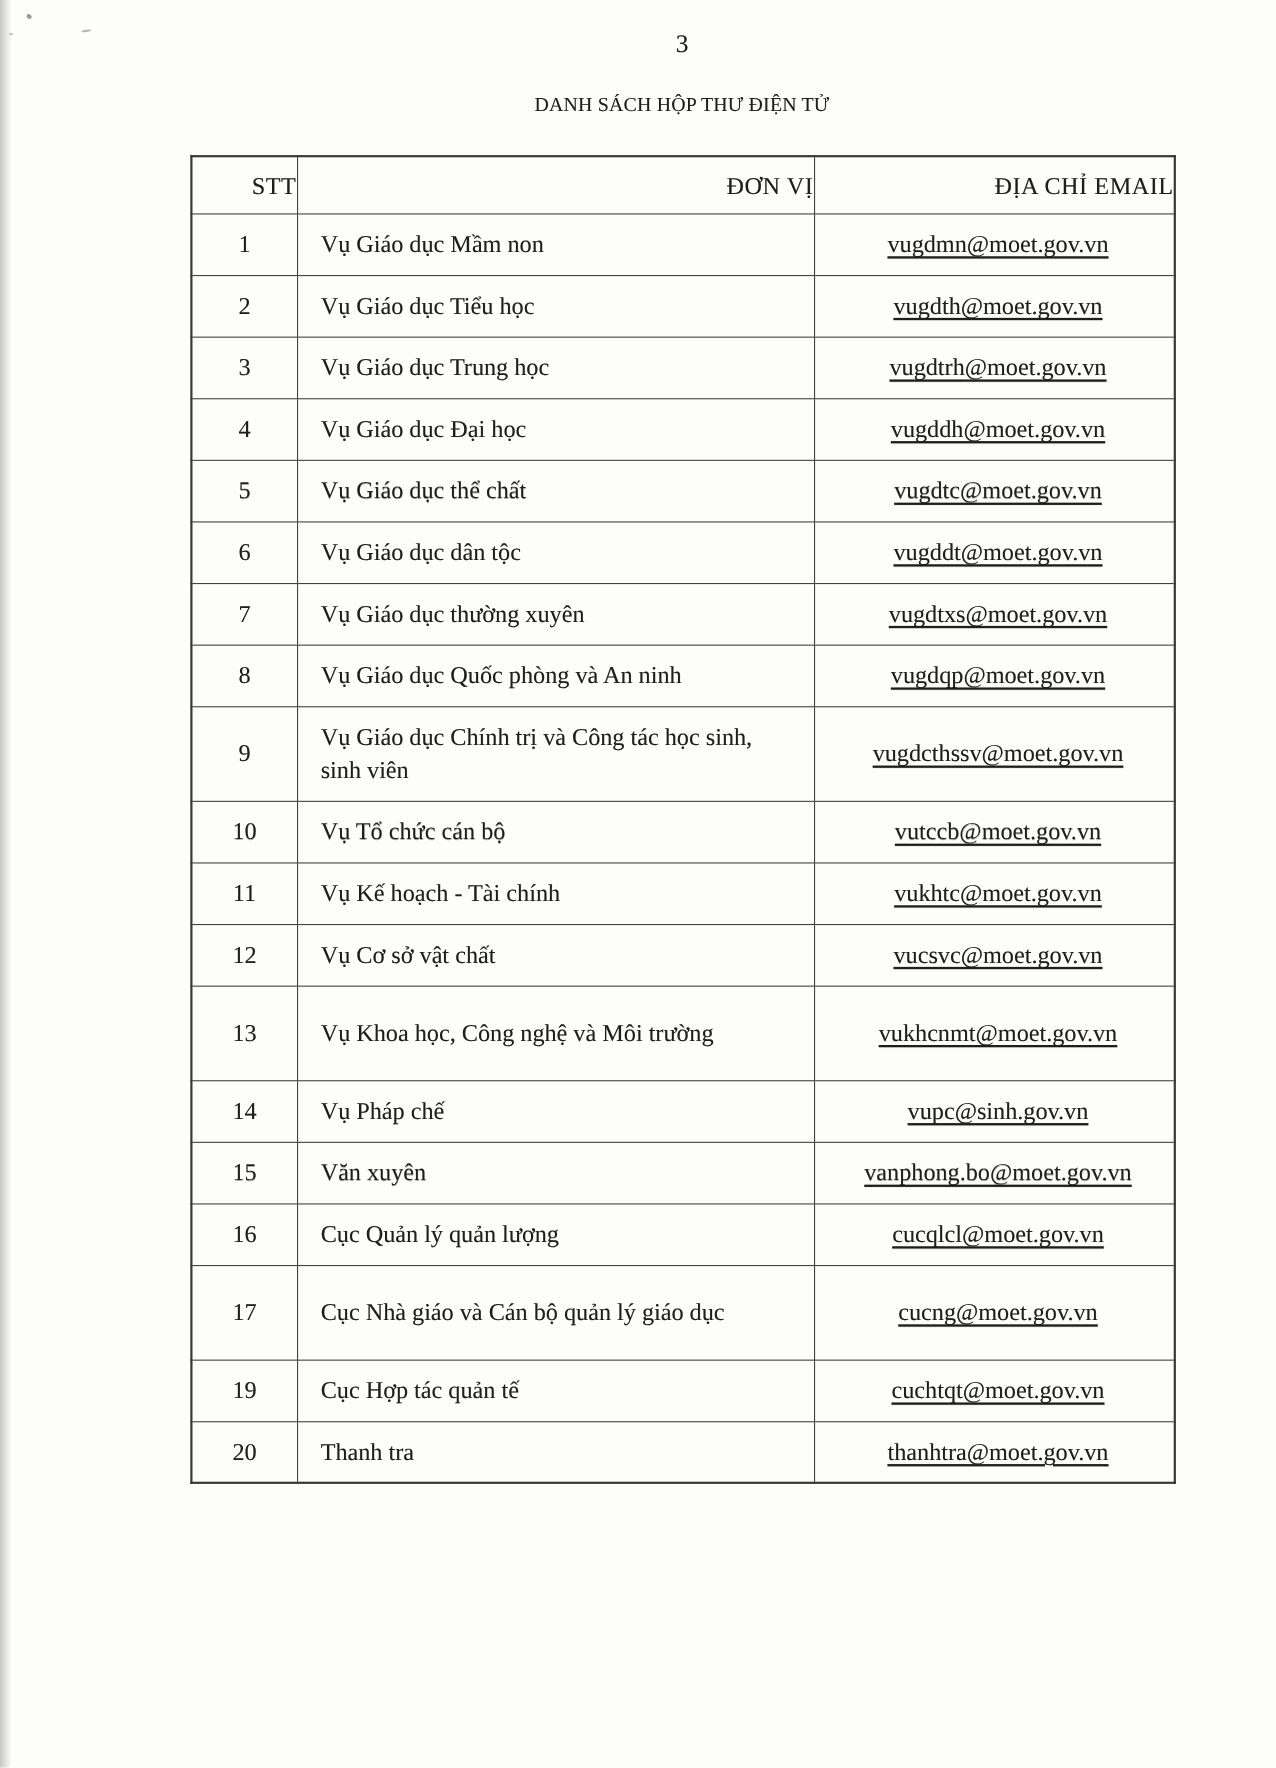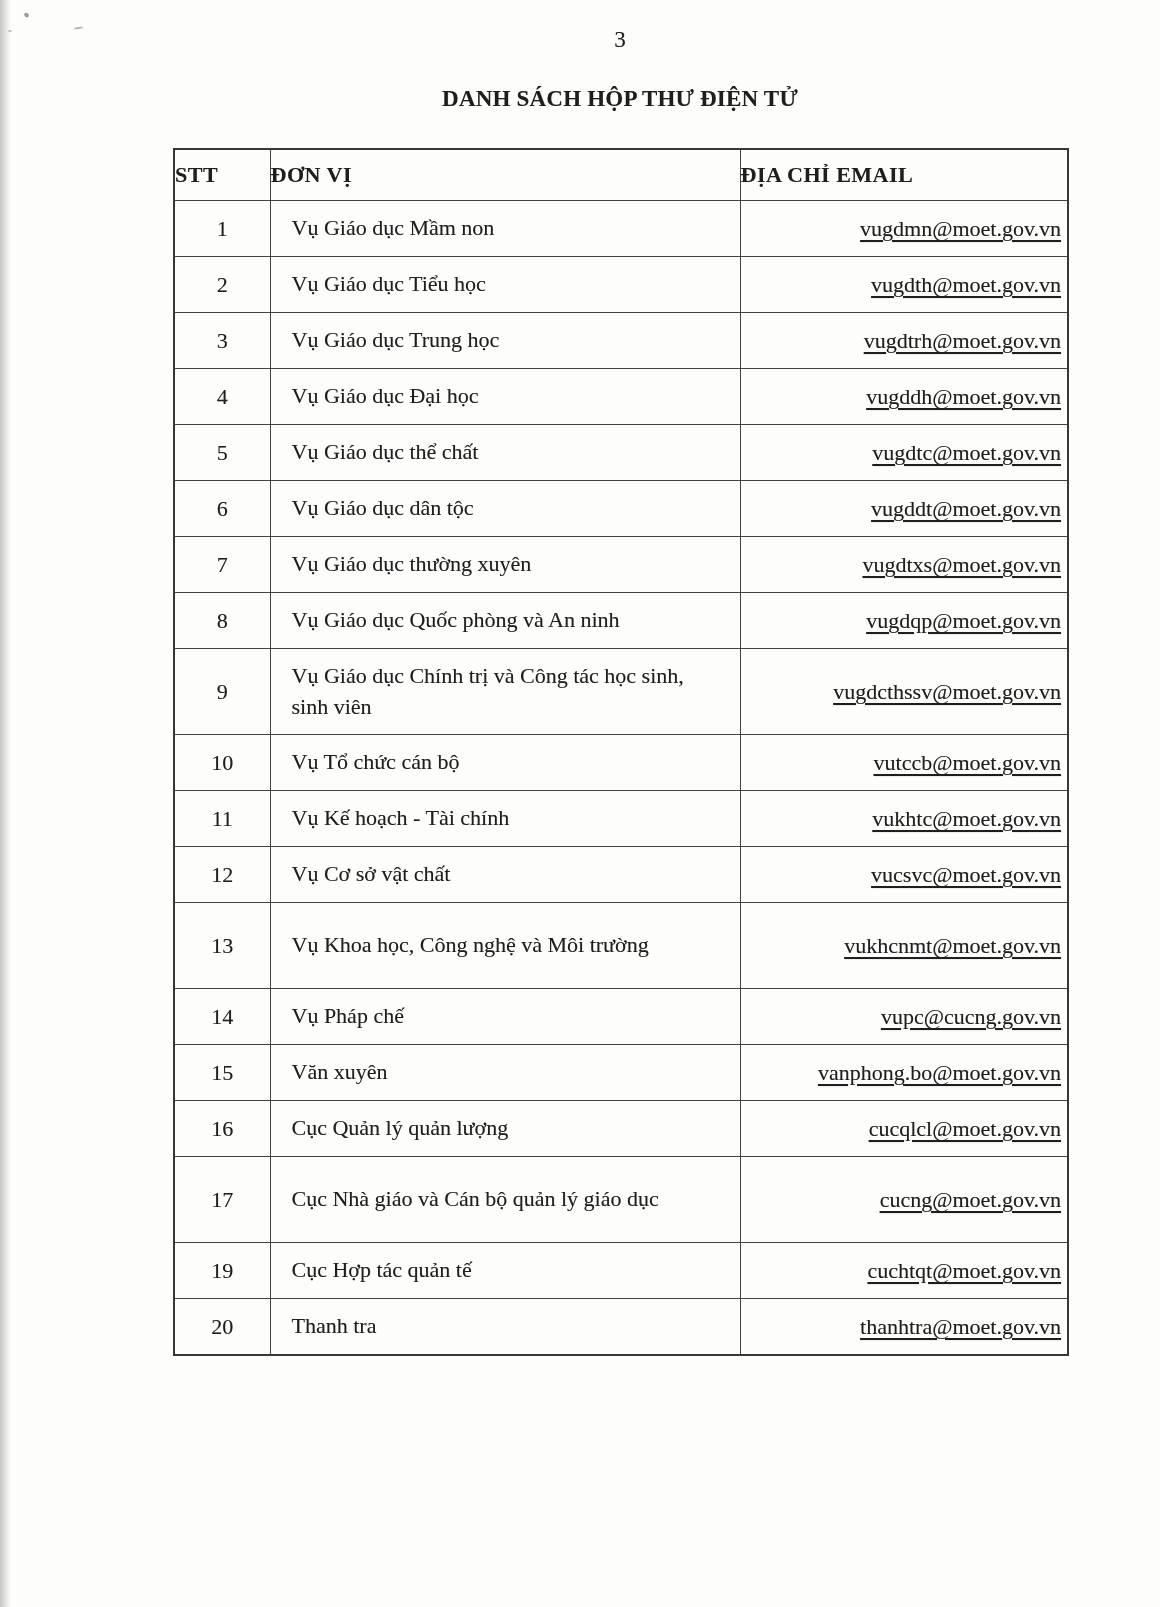--- a/index.html
+++ b/index.html
@@ -31,51 +31,51 @@
     text-shadow:0.2px 0.2px 0.35px rgba(25,25,25,0.35);
   }
   .page-number {
     padding-top:27px;
     text-align:center;
     font-size:23px;
   }
   .doc-title {
     margin-top:31px;
     text-align:center;
-    font-weight:bold;
-    font-size:23px;
+    font-weight:normal;
+    font-size:18px;
     line-height:1.3;
     letter-spacing:0.2px;
   }
   table.directory {
     margin-top:34px;
     width:894px;
     border-collapse:collapse;
     table-layout:fixed;
     border:2px solid #383838;
   }
   col.c-stt   { width:96px; }
   col.c-unit  { width:470px; }
   col.c-email { width:328px; }
   th, td {
     border:1.5px solid #424242;
     vertical-align:middle;
     font-size:22px;
   }
   th {
     height:52px;
-    font-weight:bold;
-    text-align:left;
+    font-weight:normal;
+    text-align:right;
     letter-spacing:0.5px;
   }
   tr.single td { height:56px; }
   tr.tall   td { height:86px; }
   td.stt   { text-align:center; }
   td.unit  { text-align:left; padding:4px 26px 4px 21px; line-height:1.4; }
-  td.email { text-align:right; padding:4px 6px 4px 13px; }
+  td.email { text-align:center; padding:4px 6px 4px 13px; }
   .email-text {
     text-decoration:underline;
     text-underline-offset:4px;
     text-decoration-thickness:1.5px;
   }
 </style>
 </head>
 <body>
 
 <div class="page">
@@ -166,21 +166,21 @@
           <td class="email"><span class="email-text">vucsvc@moet.gov.vn</span></td>
         </tr>
         <tr class="tall">
           <td class="stt">13</td>
           <td class="unit">Vụ Khoa học, Công nghệ và Môi trường</td>
           <td class="email"><span class="email-text">vukhcnmt@moet.gov.vn</span></td>
         </tr>
         <tr class="single">
           <td class="stt">14</td>
           <td class="unit">Vụ Pháp chế</td>
-          <td class="email"><span class="email-text">vupc@cucng.gov.vn</span></td>
+          <td class="email"><span class="email-text">vupc@sinh.gov.vn</span></td>
         </tr>
         <tr class="single">
           <td class="stt">15</td>
           <td class="unit">Văn xuyên</td>
           <td class="email"><span class="email-text">vanphong.bo@moet.gov.vn</span></td>
         </tr>
         <tr class="single">
           <td class="stt">16</td>
           <td class="unit">Cục Quản lý quản lượng</td>
           <td class="email"><span class="email-text">cucqlcl@moet.gov.vn</span></td>

